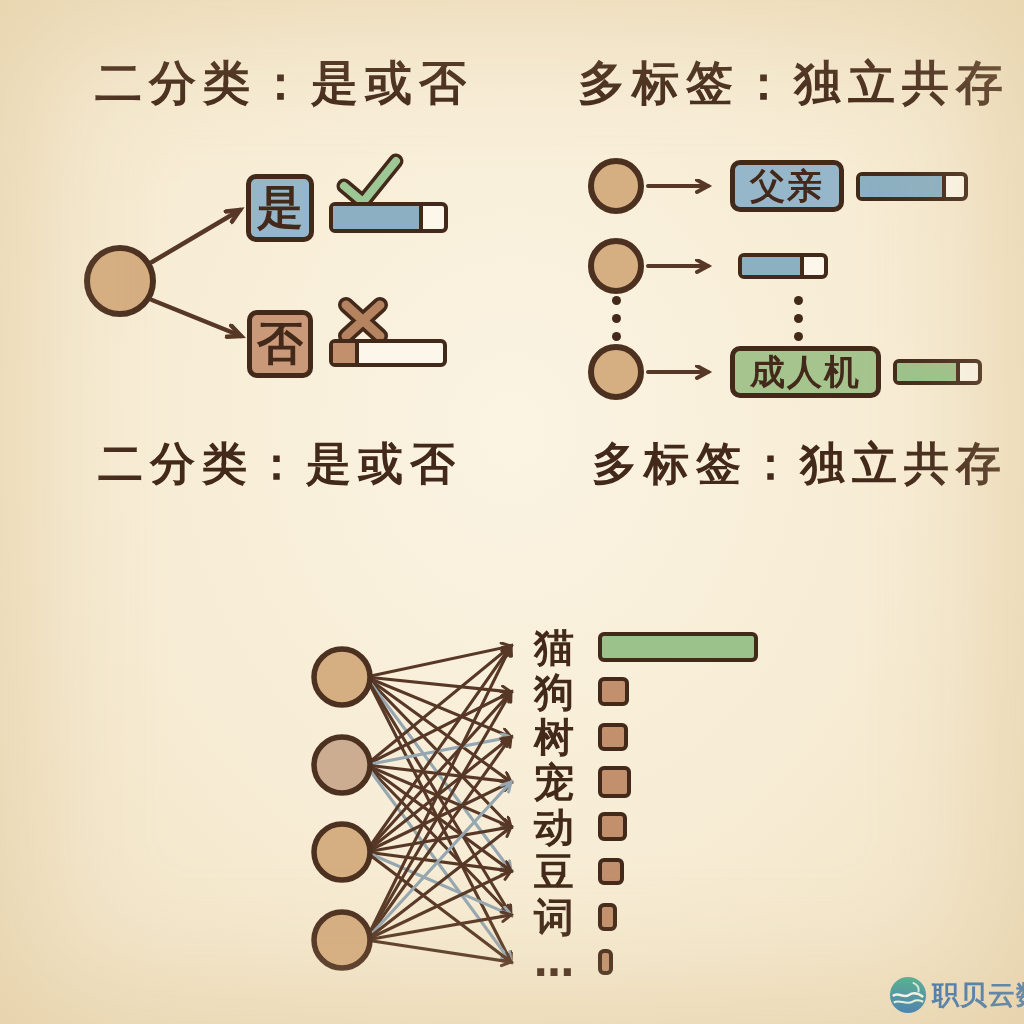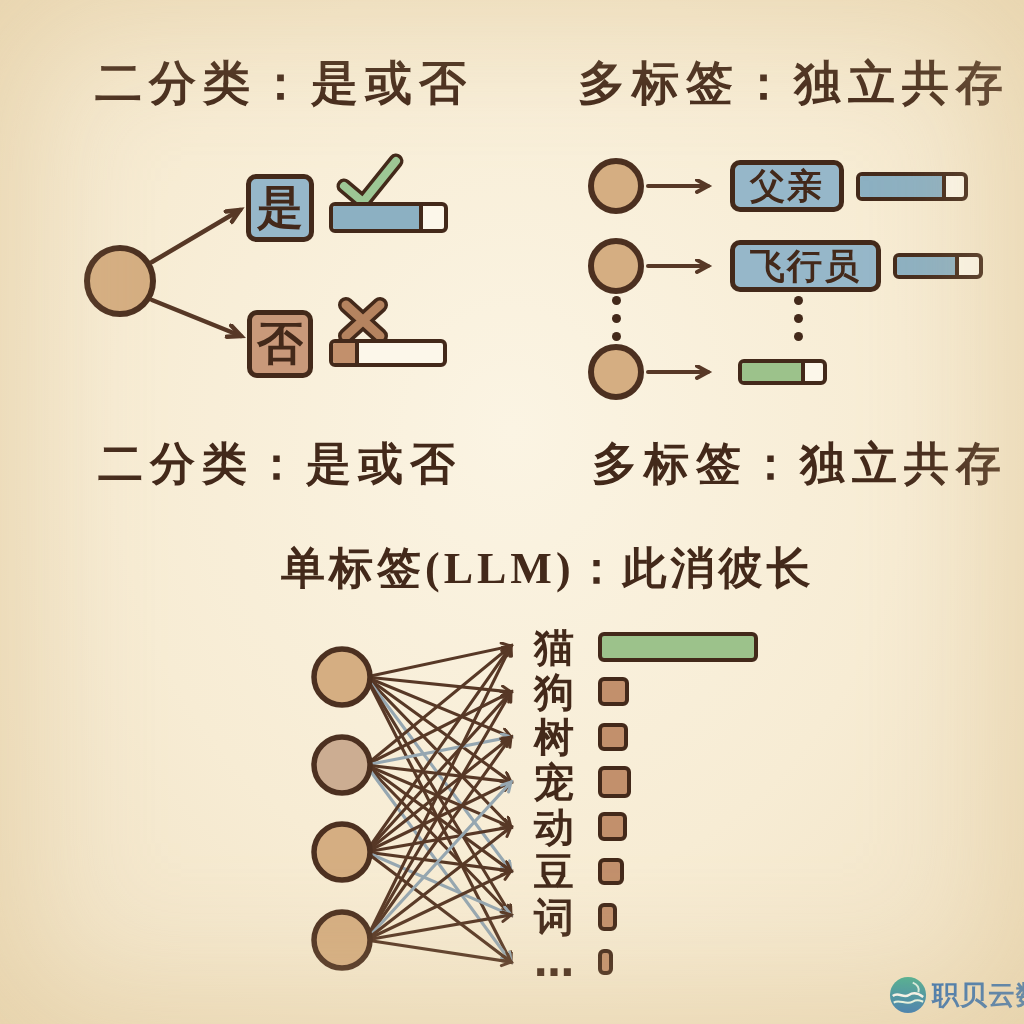--- a/index.html
+++ b/index.html
@@ -128,56 +128,55 @@
       <div class="ml-row" style="top: 238px;">
         <div class="ml-node"></div>
         <svg width="80" height="22" class="ml-arrow">
           <defs>
             <marker id="chv-ml1" markerUnits="userSpaceOnUse" markerWidth="20" markerHeight="18" refX="13" refY="7" orient="auto">
               <path d="M2,1 L13,7 L2,13" fill="none" stroke="#573826" stroke-width="4" stroke-linecap="round"></path>
             </marker>
           </defs>
           <path d="M2,11 L62,11" stroke="#573826" stroke-width="4" stroke-linecap="round" marker-end="url(#chv-ml1)"></path>
         </svg>
-        <div class="ml-box" style="background: rgb(150, 183, 201);">飞行员</div>
         <div class="ml-bar" style="width: 90px; height: 26px;">
           <div class="fill" style="width: 76%; background: rgb(140, 176, 194);"></div>
         </div>
       </div>
       <div class="ml-row" style="top: 344px;">
         <div class="ml-node"></div>
         <svg width="80" height="22" class="ml-arrow">
           <defs>
             <marker id="chv-ml2" markerUnits="userSpaceOnUse" markerWidth="20" markerHeight="18" refX="13" refY="7" orient="auto">
               <path d="M2,1 L13,7 L2,13" fill="none" stroke="#573826" stroke-width="4" stroke-linecap="round"></path>
             </marker>
           </defs>
           <path d="M2,11 L62,11" stroke="#573826" stroke-width="4" stroke-linecap="round" marker-end="url(#chv-ml2)"></path>
         </svg>
+        <div class="ml-box" style="background: rgb(165, 196, 142);">成人机</div>
         <div class="ml-bar" style="width: 89px; height: 26px;">
           <div class="fill" style="width: 78%; background: rgb(156, 194, 139);"></div>
         </div>
       </div>
     </div>
 
   <div class="vdots" style="left:612px;top:296px">
     <span></span>
       <span></span>
       <span></span>
   </div>
   <div class="vdots" style="left:794px;top:296px">
     <span></span>
       <span></span>
       <span></span>
   </div>
 
   <div class="title" style="left:98px;top:434px;font-size:45px">二分类：是或否</div>
   <div class="title" style="left:592px;top:434px;font-size:45px">多标签：独立共存</div>
 
-  <div class="title" style="left:281px;top:539px;font-size:44px;letter-spacing:4px">单标签(LLM)：此消彼长</div>
 
   <svg id="net-svg" class="arrow-svg" style="left:280px;top:610px" width="252" height="400" viewBox="0 0 252 400">
       <defs>
         <marker id="hB" markerUnits="userSpaceOnUse" markerWidth="16" markerHeight="15" refX="11" refY="6" orient="auto">
           <path d="M2,1 L11,6 L2,11" fill="none" stroke="#573826" stroke-width="3" stroke-linecap="round"></path>
         </marker>
         <marker id="hG" markerUnits="userSpaceOnUse" markerWidth="16" markerHeight="15" refX="11" refY="6" orient="auto">
           <path d="M2,1 L11,6 L2,11" fill="none" stroke="#96a7b1" stroke-width="3" stroke-linecap="round"></path>
         </marker>
       </defs>

